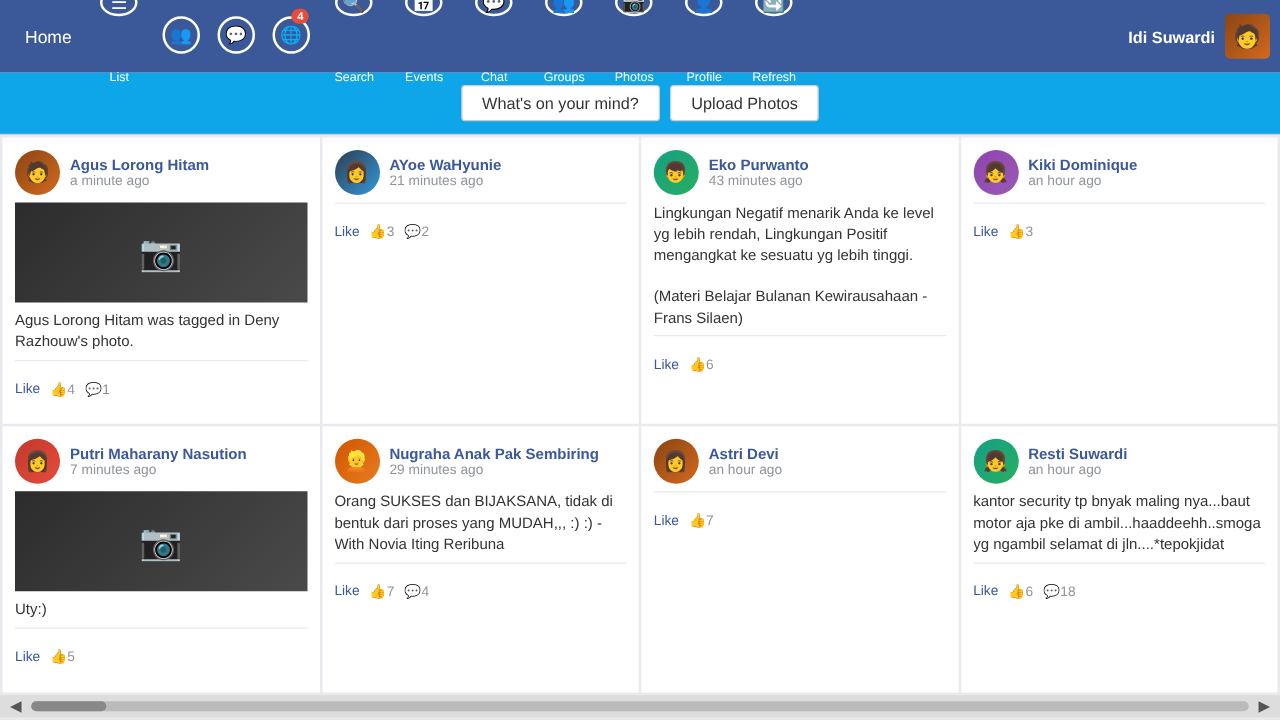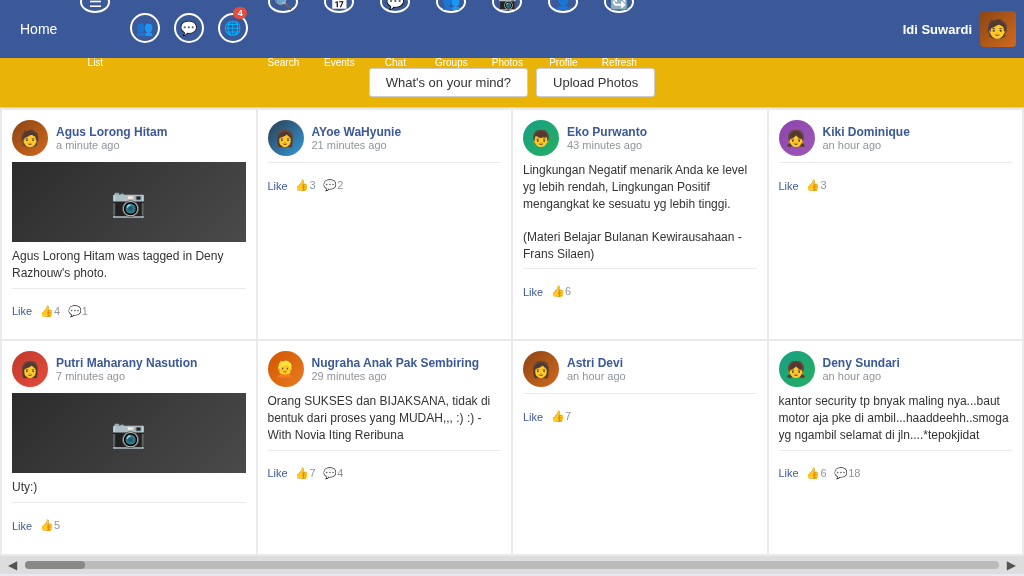--- a/index.html
+++ b/index.html
@@ -83,21 +83,21 @@
       background: #8b6914;
       overflow: hidden;
       display: flex;
       align-items: center;
       justify-content: center;
       font-size: 18px;
     }
 
     
     .action-bar {
-      background: #eab308;
+      background: #0ea5e9;
       display: flex;
       justify-content: center;
       align-items: center;
       padding: 10px 0;
       gap: 8px;
       border-bottom: 1px solid #ccc;
     }
     .action-btn {
       background: white;
       border: 1px solid #ccc;
@@ -391,21 +391,21 @@
     <div class="post-footer">
       <span class="like">Like</span>
       <span class="footer-stat">👍7</span>
 
     </div>
   </div>
     <div class="post-card">
     <div class="post-header">
       <div class="post-avatar avatar-bg-3">👧</div>
       <div class="post-meta">
-        <span class="post-name">Deny Sundari</span>
+        <span class="post-name">Resti Suwardi</span>
         <span class="post-time">an hour ago</span>
       </div>
     </div>
 
     <div class="post-text">kantor security tp bnyak maling nya...baut motor aja pke di ambil...haaddeehh..smoga yg ngambil selamat di jln....*tepokjidat</div>
     <div class="post-footer">
       <span class="like">Like</span>
       <span class="footer-stat">👍6</span>
       <span class="footer-stat">💬18</span>
     </div>

